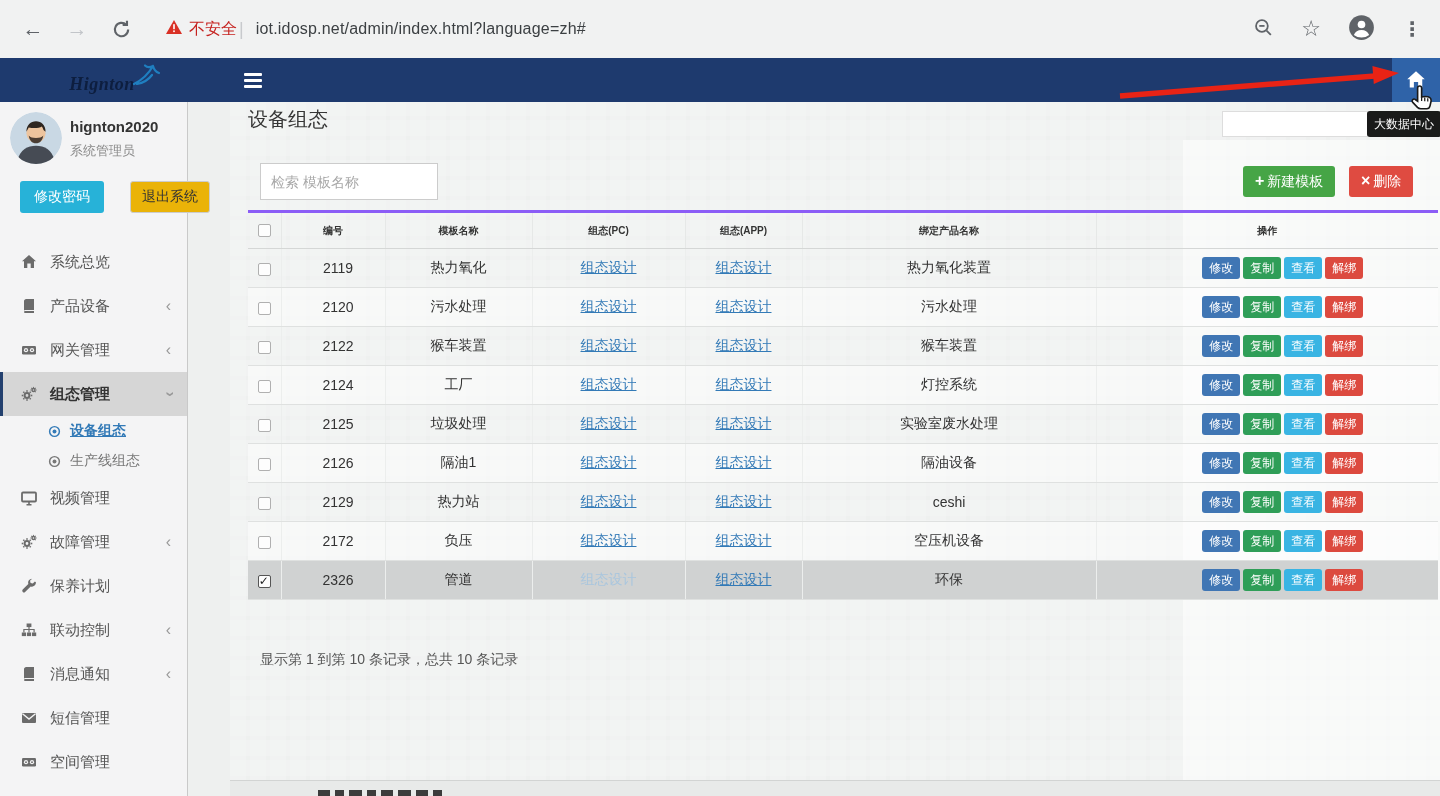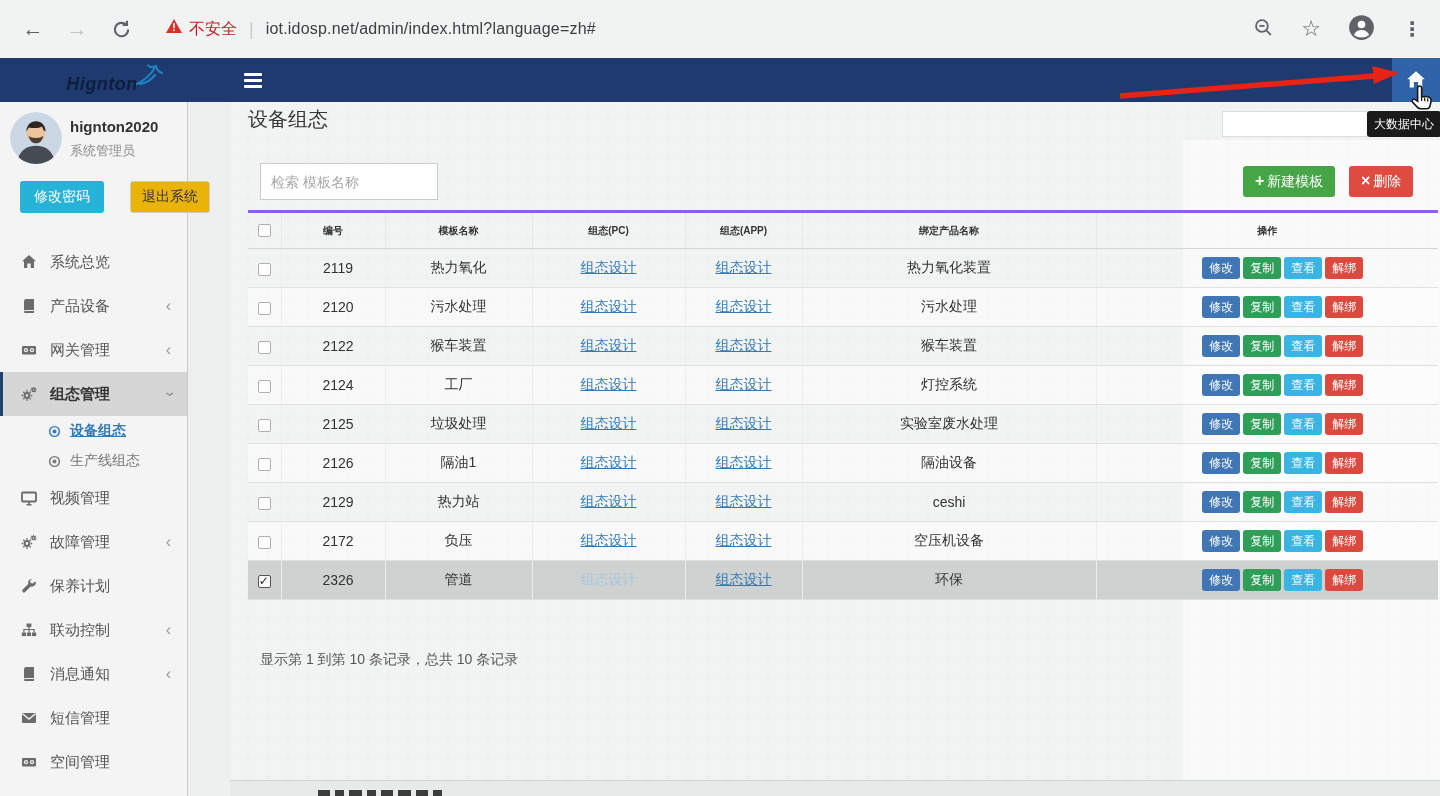--- a/index.html
+++ b/index.html
@@ -3,30 +3,30 @@
 <meta charset="utf-8">
 <style>
   * { margin:0; padding:0; box-sizing:border-box; }
   body { font-family:"Liberation Sans","DejaVu Sans",sans-serif; background:#ddd; }
   .screen { position:relative; width:1440px; height:796px; overflow:hidden; background:#eef0ef; cursor:default; }
 
   
   .browser { position:absolute; left:0; top:0; width:1440px; height:58px; background:#f1f2f2; display:flex; align-items:center; padding:0 18px; }
   .b-ico { display:flex; align-items:center; justify-content:center; width:30px; height:30px; margin-right:14px; font-size:21px; color:#5f6368; }
   .b-ico.disabled { color:#c2c5c9; }
-  .sec-warn { display:flex; gap:7px; margin:0 10px 0 16px; color:#c5221f; font-size:16px; }
+  .sec-warn { display:flex; align-items:center; gap:7px; margin:0 0 0 16px; color:#c5221f; font-size:16px; }
   .omni-sep { color:#c8cacd; font-size:18px; margin:0 12px 0 2px; }
   .url { flex:1; font-size:16px; color:#3c4043; letter-spacing:.2px; white-space:nowrap; overflow:hidden; }
   .b-right { display:flex; align-items:center; gap:27px; margin-left:12px; }
   .star { font-size:22px; color:#5f6368; }
   .dots { font-size:20px; color:#5f6368; font-weight:700; }
 
   
   .navbar { position:absolute; left:0; top:58px; width:1440px; height:44px; background:#1e3a6e; }
-  .logo { position:absolute; left:0; top:0; width:230px; height:52px; display:flex; align-items:center; justify-content:center; }
+  .logo { position:absolute; left:0; top:0; width:230px; height:52px; display:flex; align-items:center; justify-content:center;font-family:Liberation Serif, serif; }
   .logo-text { font-size:18px; font-weight:700; font-style:italic; color:#0d1e3f; letter-spacing:.5px; }
   .logo-swoosh { margin-left:-4px; margin-top:-14px; }
   .hamburger { position:absolute; left:244px; top:13px; width:20px; height:18px; display:flex; flex-direction:column; justify-content:center; gap:3px; cursor:pointer; }
   .hamburger i { display:block; width:18px; height:3px; background:#fff; border-radius:1px; }
   .home-btn { position:absolute; right:0; top:0; width:48px; height:44px; background:#2f63a8; display:flex; align-items:center; justify-content:center; cursor:pointer; }
 
   
   .annot-arrow { position:absolute; left:1108px; top:66px; z-index:65; pointer-events:none; }
   .cursor-hand { position:absolute; left:1410px; top:84px; z-index:70; pointer-events:none; }
   .tooltip { position:absolute; left:1367px; top:111px; width:74px; height:26px; background:rgba(8,8,8,.92); color:#fff; font-size:12px; line-height:26px; text-align:center; border-radius:3px; z-index:60; }

